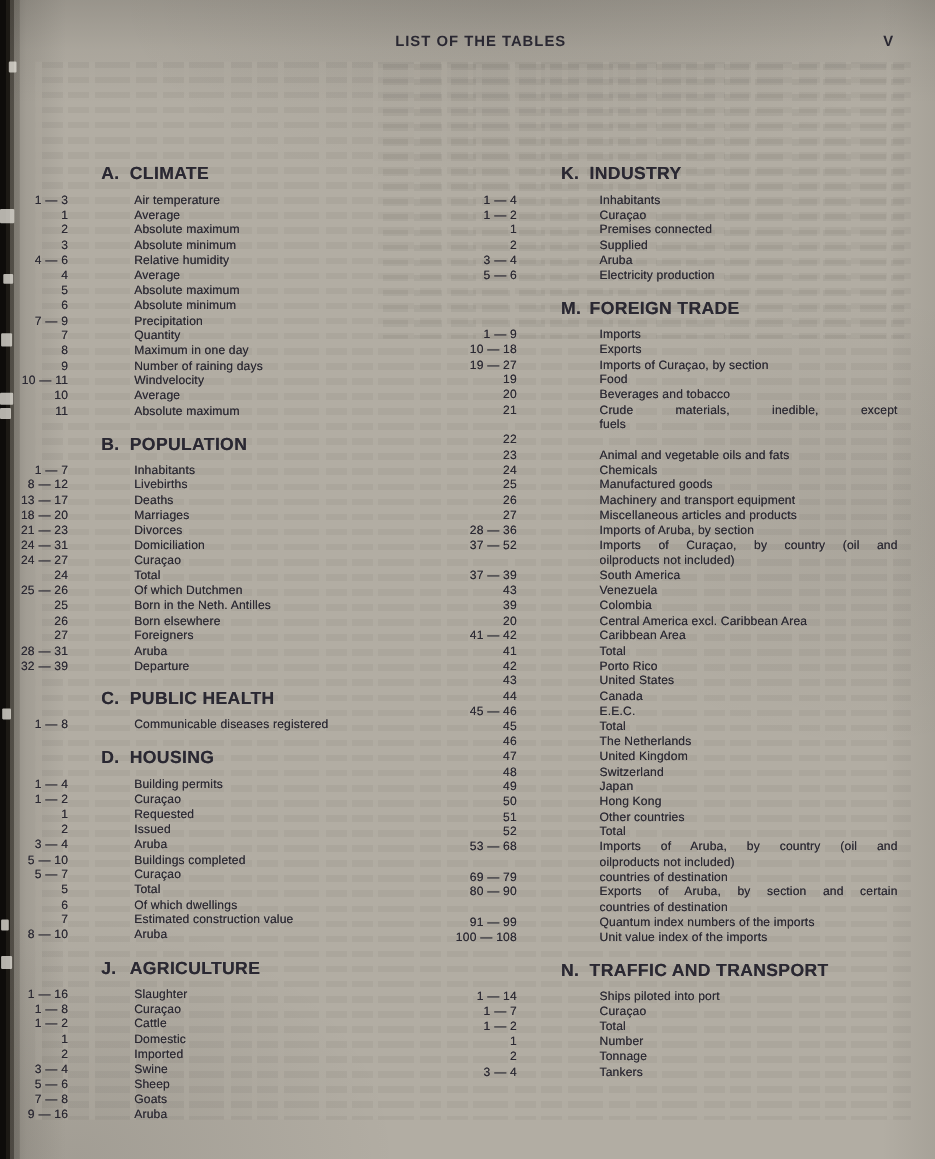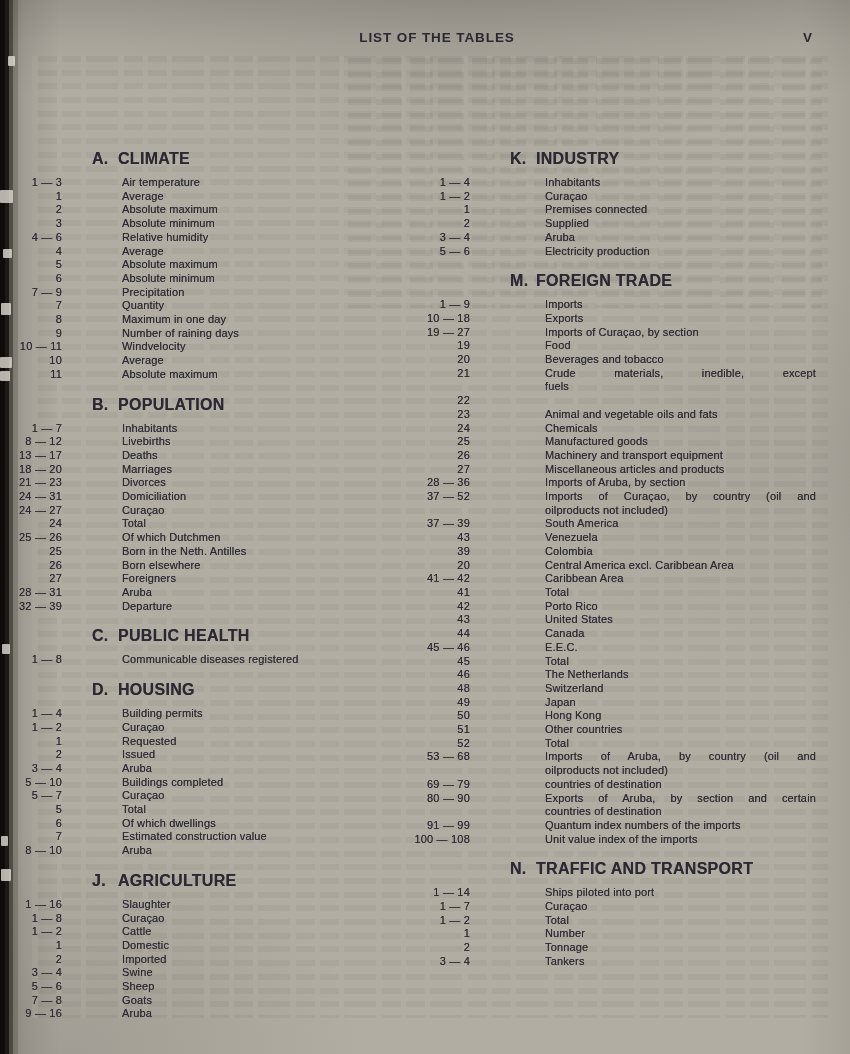--- a/index.html
+++ b/index.html
@@ -480,20 +480,24 @@
           </div>
           <div class="row">
             <span class="num">45</span>
             <span class="lbl">Total</span>
           </div>
           <div class="row">
             <span class="num">46</span>
             <span class="lbl">The Netherlands</span>
           </div>
           <div class="row">
+            <span class="num">47</span>
+            <span class="lbl">United Kingdom</span>
+          </div>
+          <div class="row">
             <span class="num">48</span>
             <span class="lbl">Switzerland</span>
           </div>
           <div class="row">
             <span class="num">49</span>
             <span class="lbl">Japan</span>
           </div>
           <div class="row">
             <span class="num">50</span>
             <span class="lbl">Hong Kong</span>

